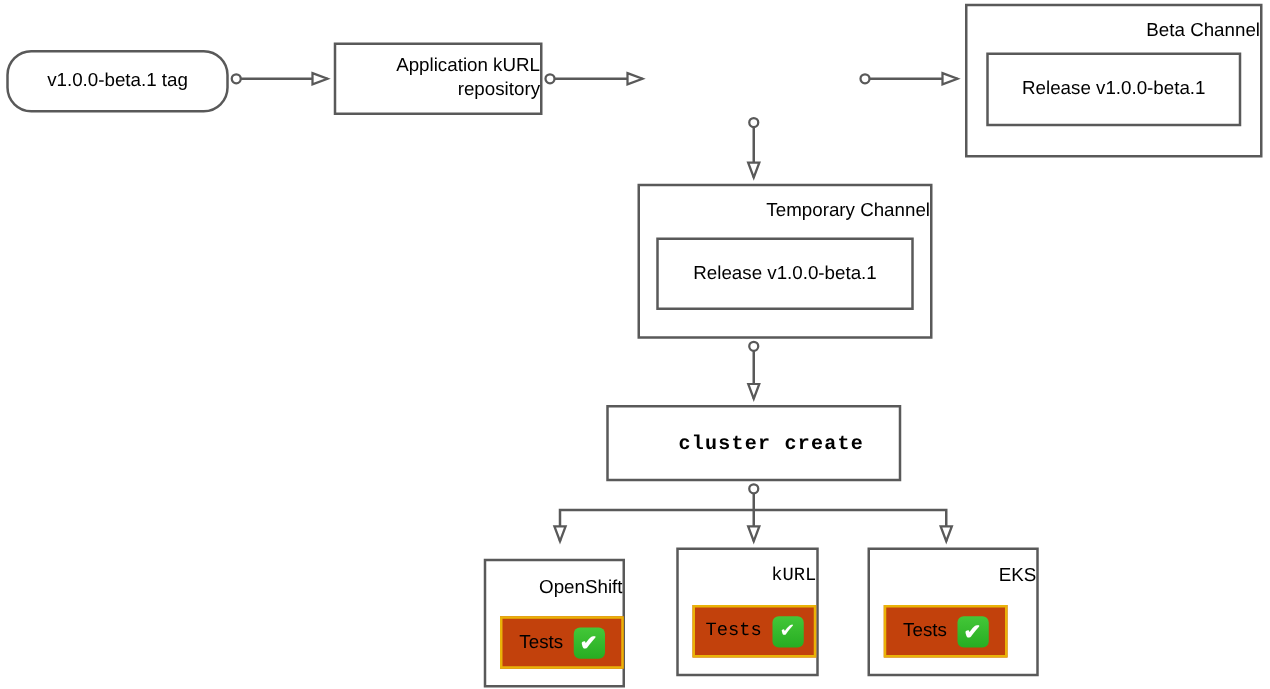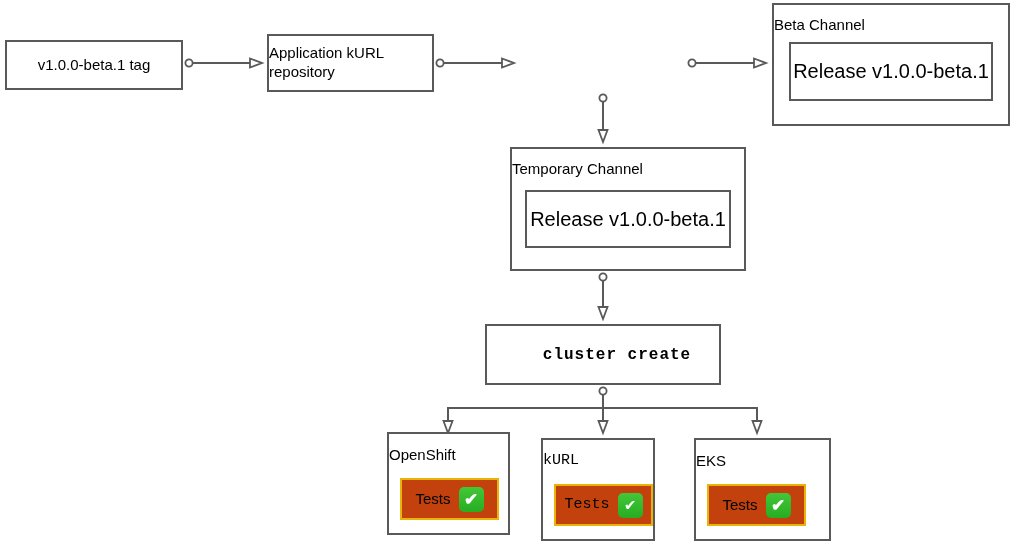--- a/index.html
+++ b/index.html
@@ -23,21 +23,21 @@
     z-index: 0;
   }
   .node {
     position: absolute;
     box-sizing: border-box;
     background: #ffffff;
     border: 2px solid #595959;
     z-index: 1;
     font-size: 15px;
     line-height: 1.25;
-    text-align: left;
+    text-align: right;
   }
   .node.leaf {
     display: flex;
     align-items: center;
     justify-content: center;
   }
   .node .wrap-narrow {
     display: block;
     width: 110px;
     margin: 0 auto;
@@ -48,21 +48,21 @@
     font-size: 15px;
   }
   .inner-box {
     position: absolute;
     box-sizing: border-box;
     background: #ffffff;
     border: 2px solid #595959;
     display: flex;
     align-items: center;
     justify-content: center;
-    font-size: 20px;
+    font-size: 15px;
   }
   .mono {
     font-family: "Liberation Mono", "DejaVu Sans Mono", monospace;
     font-weight: bold;
     font-size: 16px;
     letter-spacing: 1px;
     margin-left: 28px;
   }
   .cluster-title {
     display: block;
@@ -91,29 +91,29 @@
     width: 25px;
     height: 25px;
     border-radius: 5px;
     background: linear-gradient(180deg, #43c738 0%, #27ad22 100%);
     color: #ffffff;
     font-size: 17px;
     font-weight: bold;
     line-height: 1;
   }
   
-  #node-tag            { left: 5px;   top: 40px;  width: 178px; height: 50px; }
+  #node-tag            { left: 5px;   top: 40px;  width: 178px; height: 50px; border-radius: 20px; }
   #node-repo           { left: 267px; top: 34px;  width: 167px; height: 58px; }
   #node-ci             { left: 519px; top: 35px;  width: 167px; height: 57px; }
   #node-beta-channel   { left: 772px; top: 3px;   width: 238px; height: 123px; }
   #beta-release        { left: 15px;  top: 37px;  width: 204px; height: 59px; }
   #node-temp-channel   { left: 485px; top: 147px; width: 236px; height: 124px; margin-left: 25px; }
   #temp-release        { left: 13px;  top: 41px;  width: 206px; height: 58px; }
   #node-cluster-create { left: 485px; top: 324px; width: 236px; height: 61px; }
-  #node-openshift      { left: 387px; top: 432px; width: 123px; height: 103px; }
+  #node-openshift      { left: 387px; top: 447px; width: 113px; height: 103px; }
   #node-kurl           { left: 541px; top: 438px; width: 114px; height: 103px; font-family: Liberation Mono, monospace; }
   #node-eks            { left: 694px; top: 438px; width: 137px; height: 103px; }
 </style>
 </head>
 <body>
 
 <div id="canvas">
 
   <svg id="edges" viewBox="0 0 1016 551" xmlns="http://www.w3.org/2000/svg">
     <defs>

